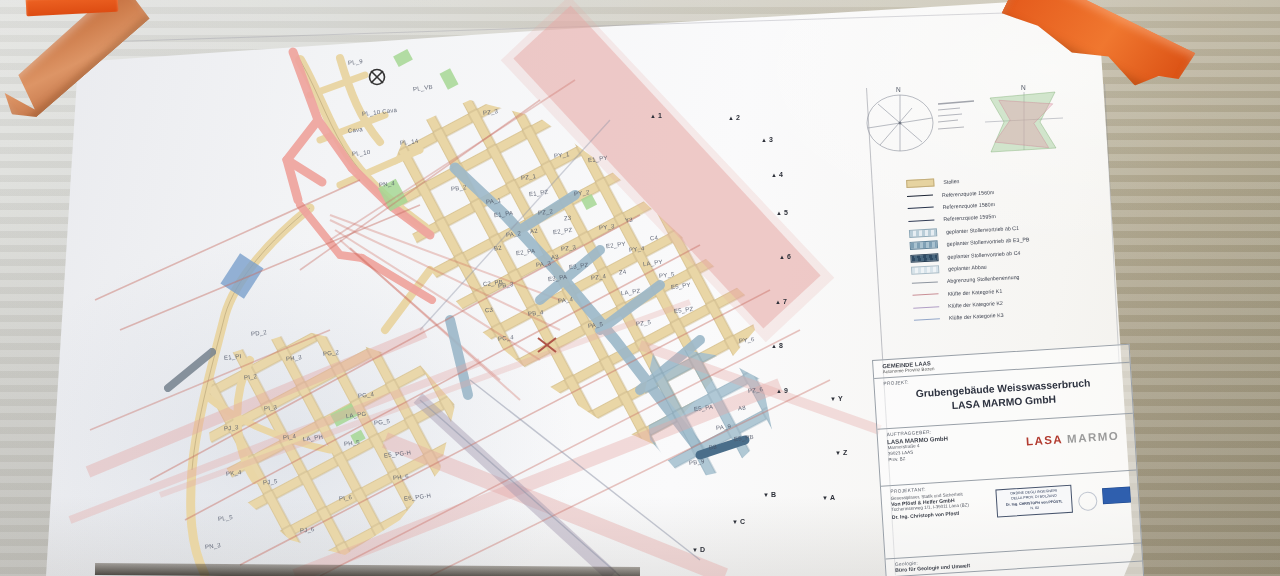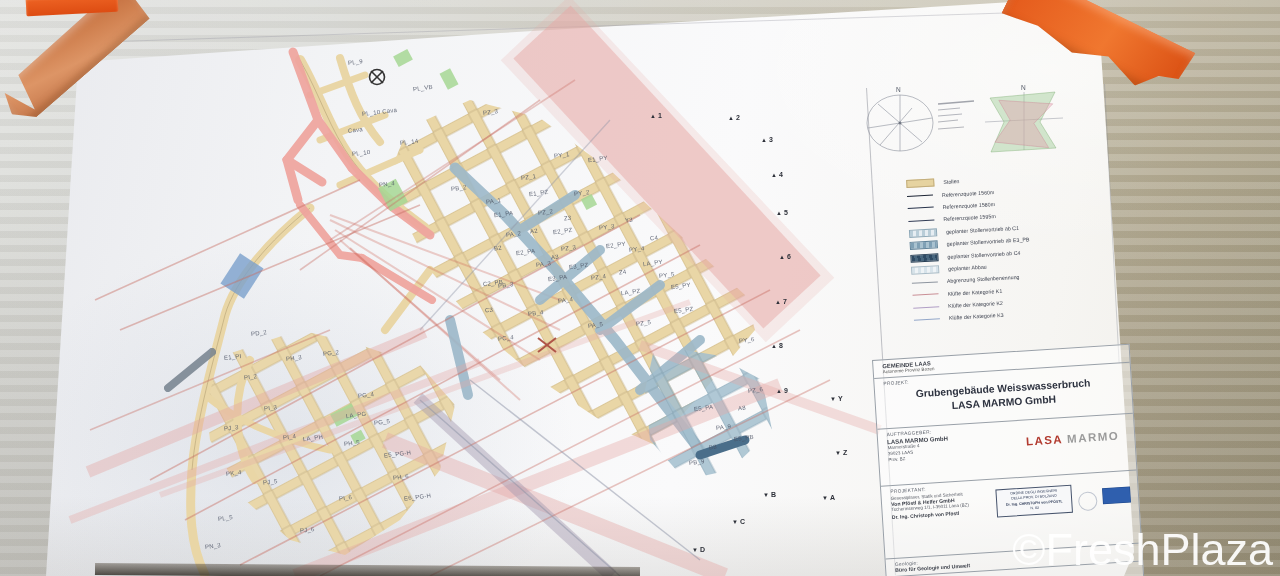--- a/index.html
+++ b/index.html
@@ -444,15 +444,14 @@
       <div class="tb-pname">Büro für Geologie und Umwelt</div>
     </div>
   </div>
 
   <div class="tape-tl"></div>
   <div class="tape-tl-red"></div>
   <div class="tape-tr"></div>
 
   <div class="floor-shadow"></div>
 
-  <div class="wm">©FreshPlaza</div>
 
 </div>
 
 </body></html>

